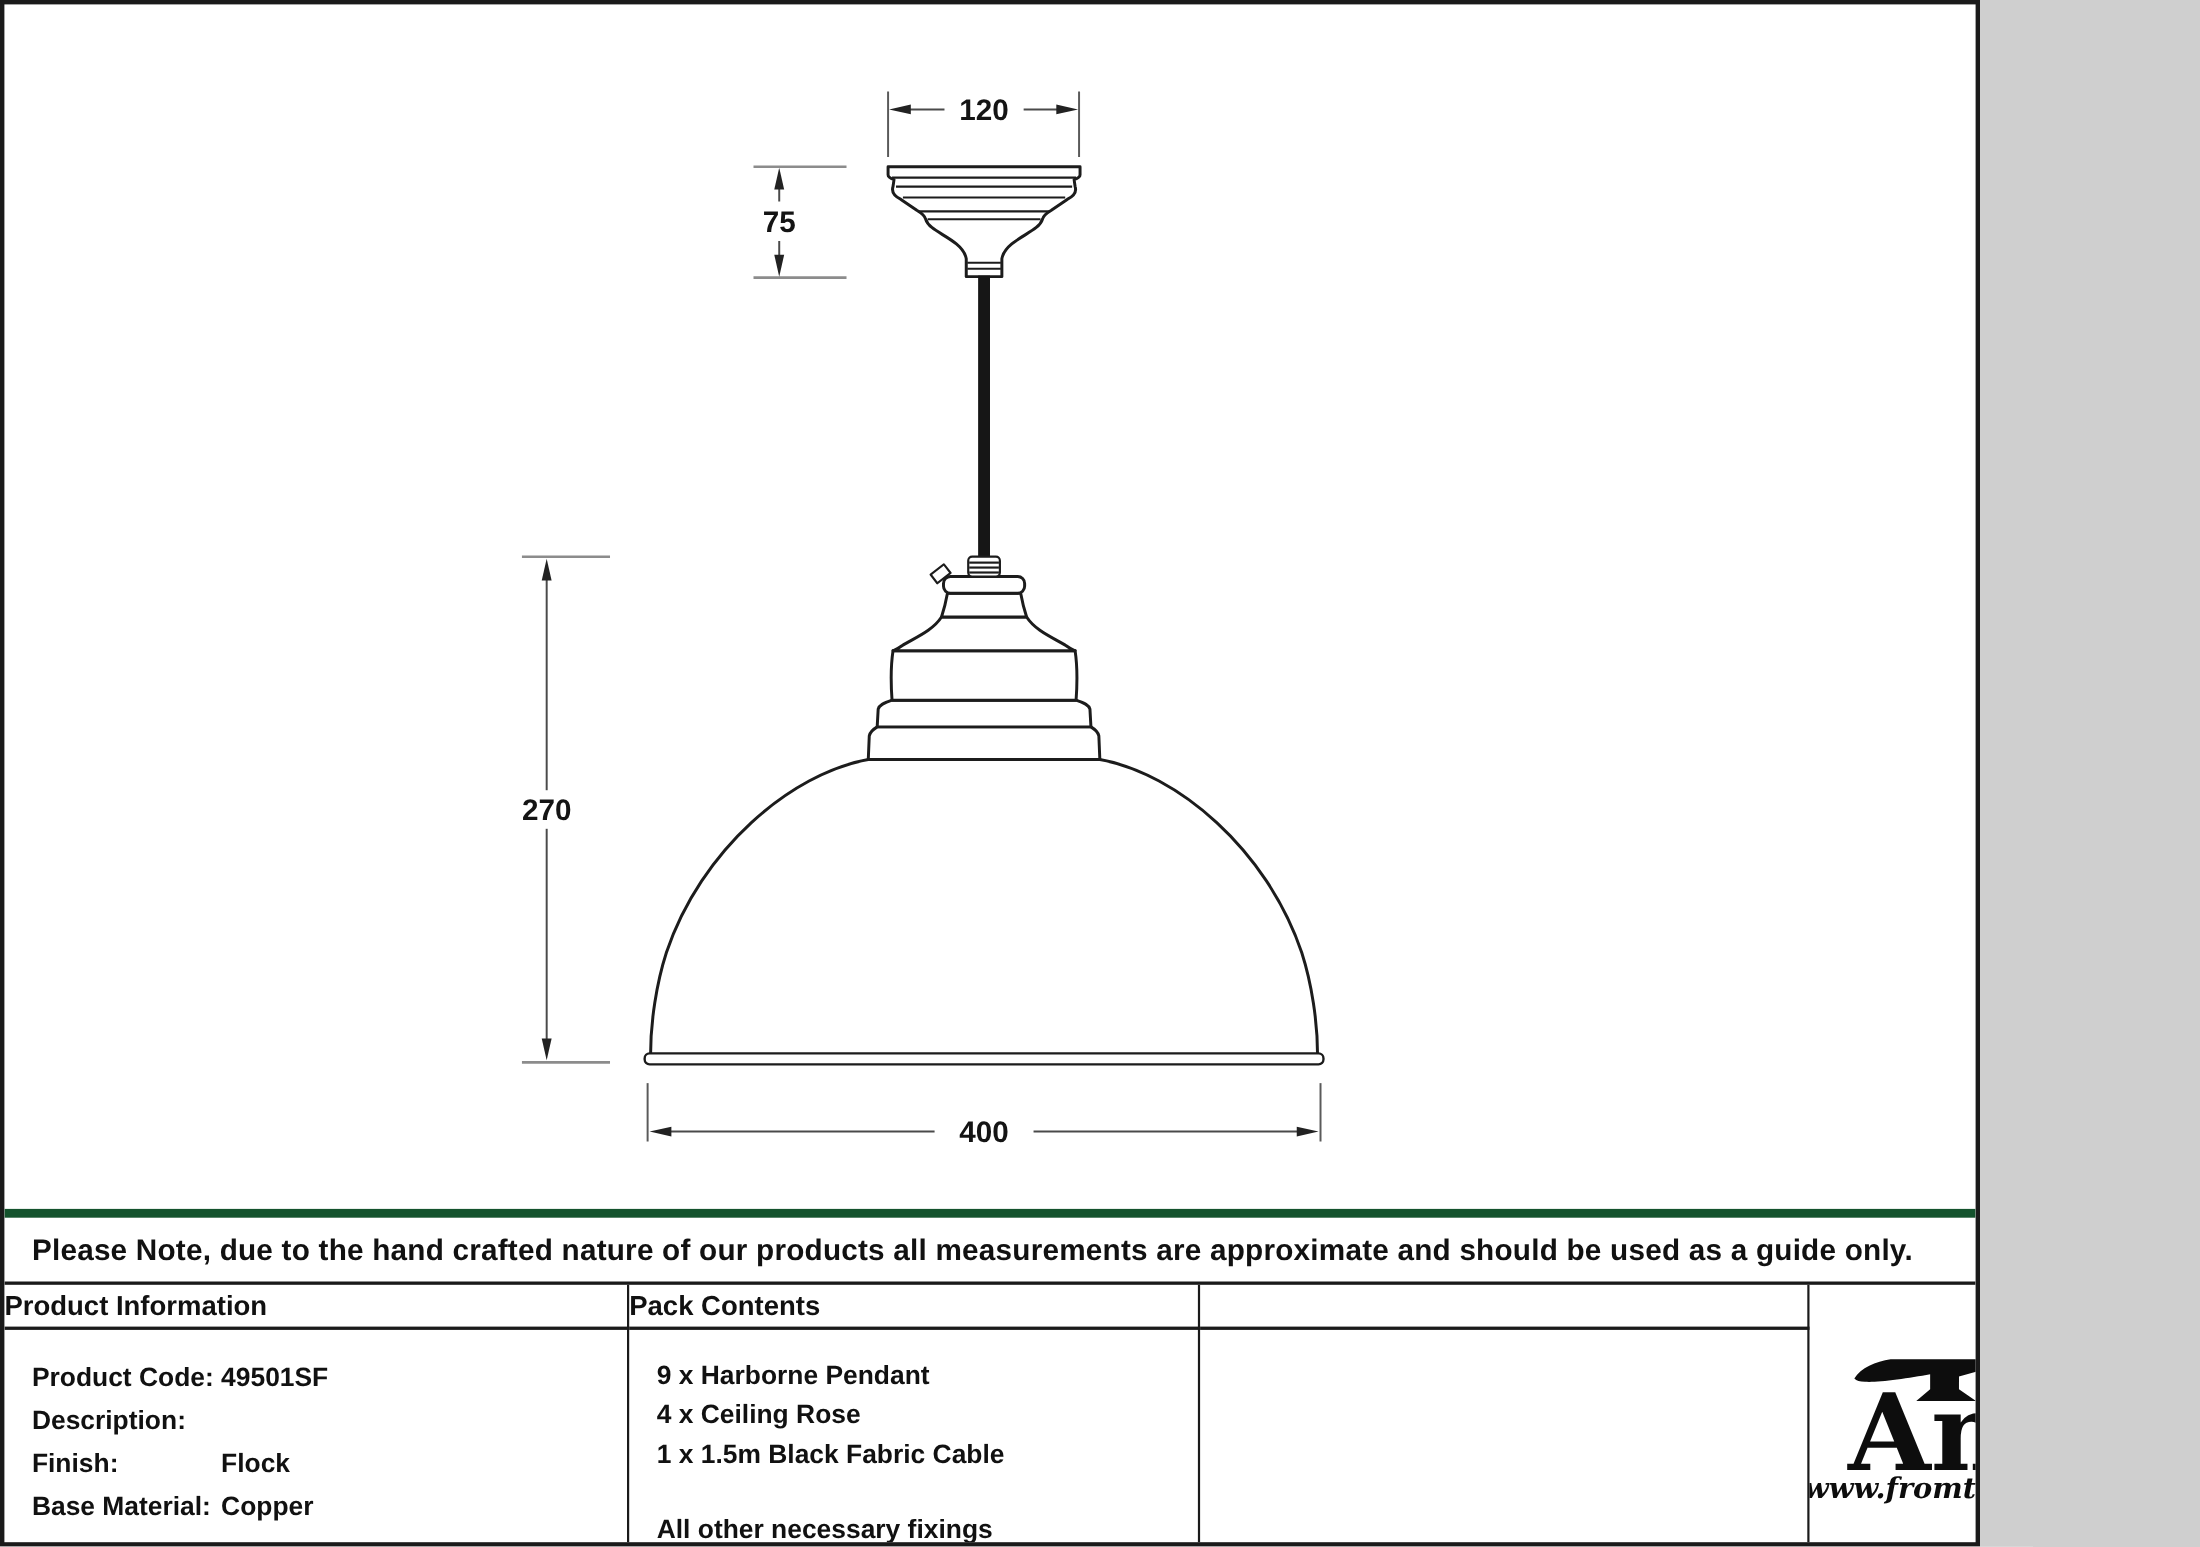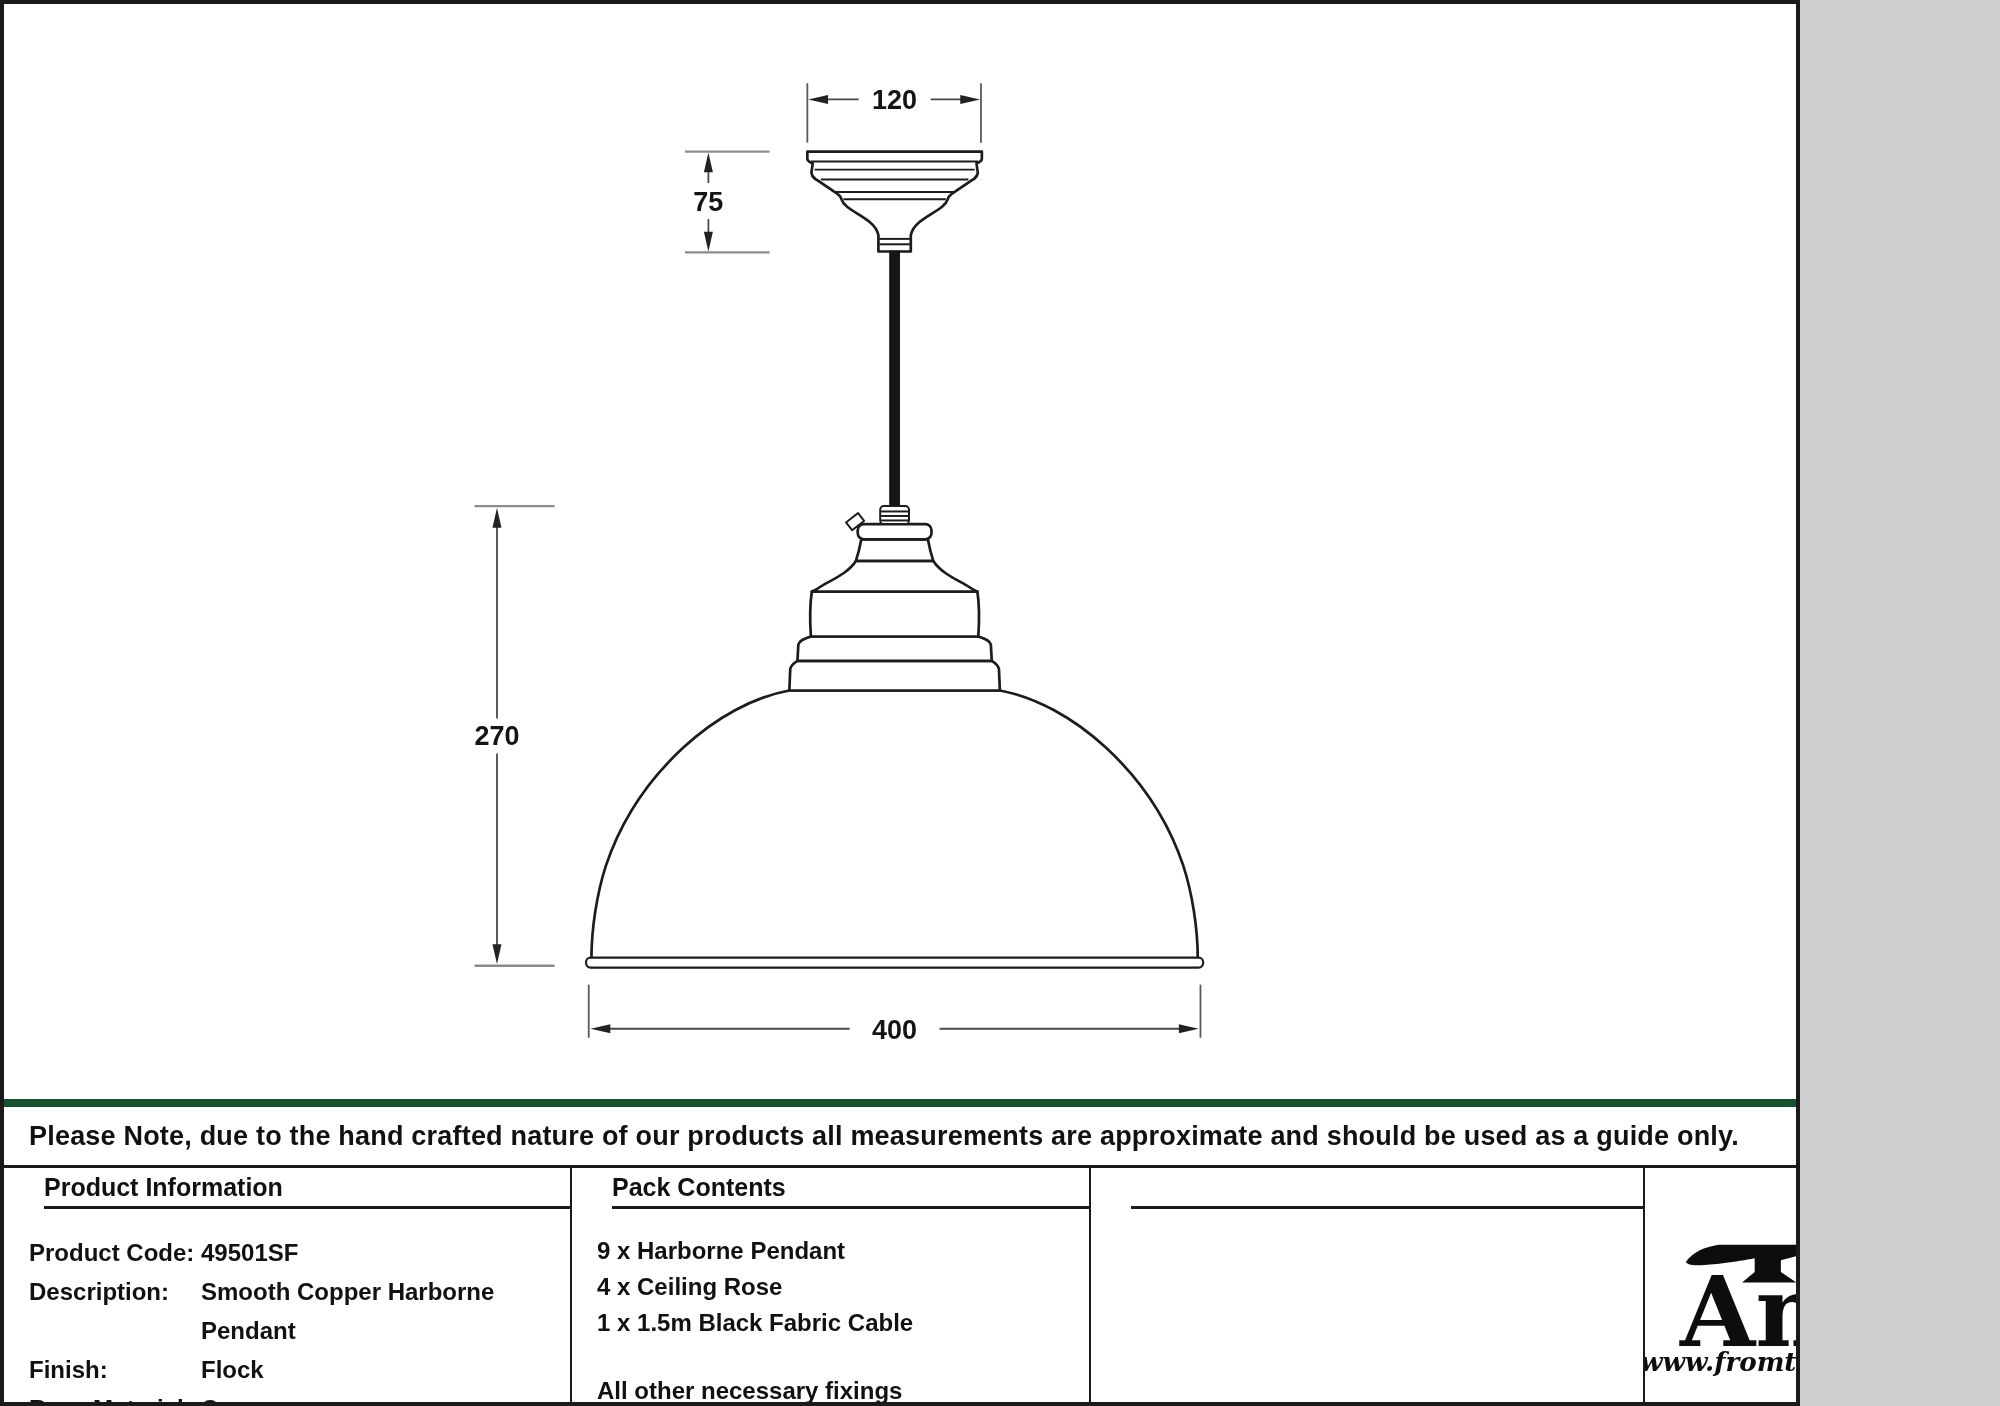--- a/index.html
+++ b/index.html
@@ -31,21 +31,20 @@
     display:grid;
     grid-template-columns:568px 519px 554px 1fr;
     grid-template-rows:41px 1fr;
   }
   .cell{box-sizing:border-box;}
   .hdr{
     border-right:2px solid #1a1a1a;
     border-bottom:3px solid #1a1a1a;
     font-size:25px;font-weight:700;
     display:flex;align-items:center;
-    margin-left:40px;
   }
   .bdy{
     border-right:2px solid #1a1a1a;
     padding:24px 10px 10px 25px;
     font-size:24px;font-weight:700;
   }
   .logo-cell{
     grid-column:4;grid-row:1/3;
     display:flex;align-items:center;justify-content:center;
   }
@@ -205,21 +204,20 @@
       </svg>
     </div>
 
     <div class="cell bdy">
       <div class="pi-row">
         <span class="pi-label">Product Code:</span>
         <span>49501SF</span>
       </div>
       <div class="pi-row">
         <span class="pi-label">Description:</span>
-        <span>Smooth Copper Harborne Pendant</span>
       </div>
       <div class="pi-row">
         <span class="pi-label">Finish:</span>
         <span>Flock</span>
       </div>
       <div class="pi-row">
         <span class="pi-label">Base Material:</span>
         <span>Copper</span>
       </div>
     </div>

